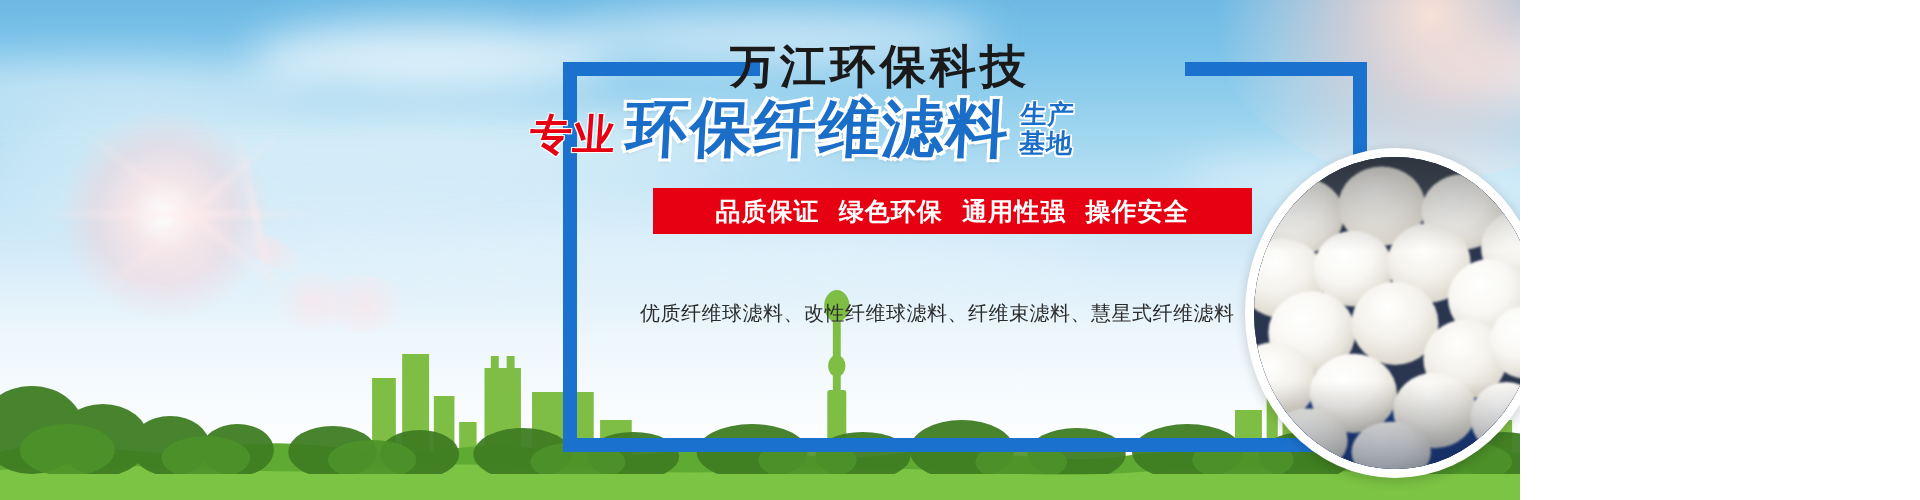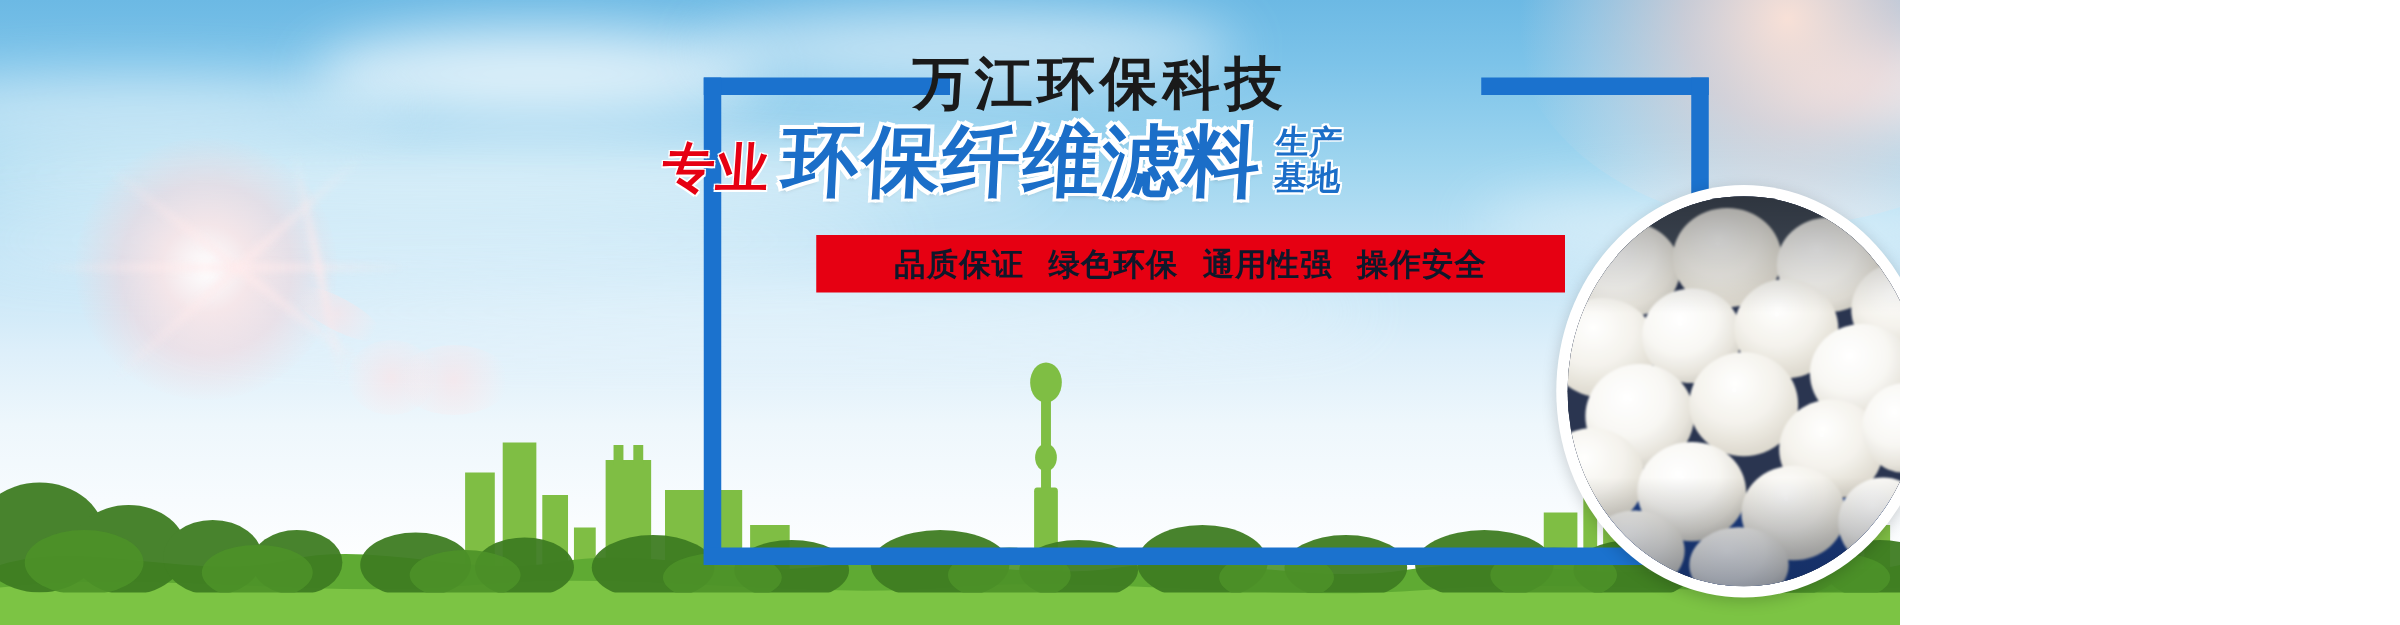--- a/index.html
+++ b/index.html
@@ -106,21 +106,21 @@
   }
 
   
   #red-strip{
     position:absolute;left:653px;top:188px;
     width:599px;height:46px;
     background:#e60012;
     display:flex;align-items:center;justify-content:center;
   }
   #red-strip-text{
-    color:#0f172a;
+    color:#ffffff;
     font-family:"DejaVu Sans","Liberation Sans",sans-serif;
     font-weight:bold;font-size:25px;letter-spacing:1px;
     white-space:pre;
   }
 
   
   #series-label{
     position:absolute;left:640px;top:258px;
     font-family:"DejaVu Sans","Liberation Sans",sans-serif;
     font-size:20px;color:#2b2b2b;letter-spacing:1px;
@@ -271,20 +271,21 @@
     <span id="hl-suffix">
       <span>生产</span>
       <span>基地</span>
     </span>
   </div>
 
   <div id="red-strip">
     <span id="red-strip-text">品质保证  绿色环保  通用性强  操作安全</span>
   </div>
 
+  <div id="series-list">优质纤维球滤料、改性纤维球滤料、纤维束滤料、慧星式纤维滤料</div>
 
   <div id="product-circle">
     <div id="product-inner">
       <svg viewBox="0 0 300 330" preserveAspectRatio="xMidYMid slice" style="width:100%;height:100%;display:block;">
         <defs>
           <radialGradient id="ballG" cx="38%" cy="32%" r="72%">
             <stop offset="0%" stop-color="#ffffff"></stop>
             <stop offset="52%" stop-color="#f8f7f3"></stop>
             <stop offset="82%" stop-color="#e6e3db"></stop>
             <stop offset="100%" stop-color="#cfccc2"></stop>

